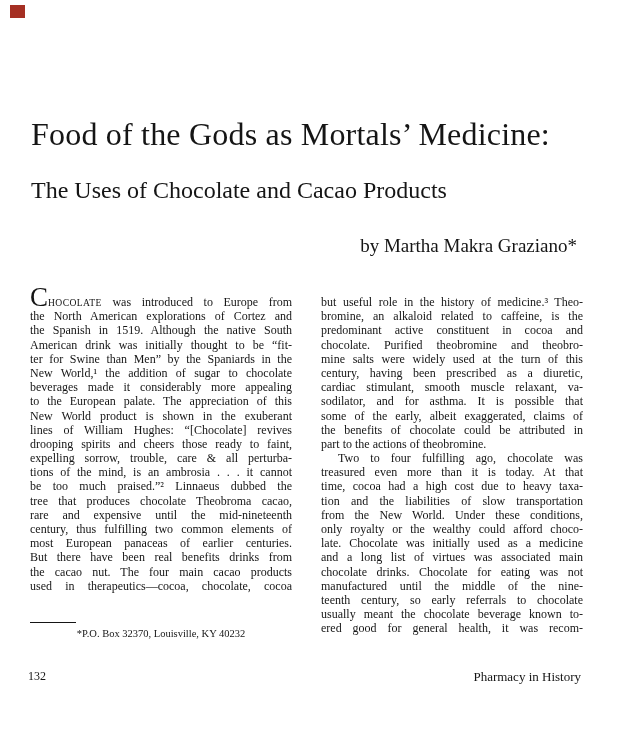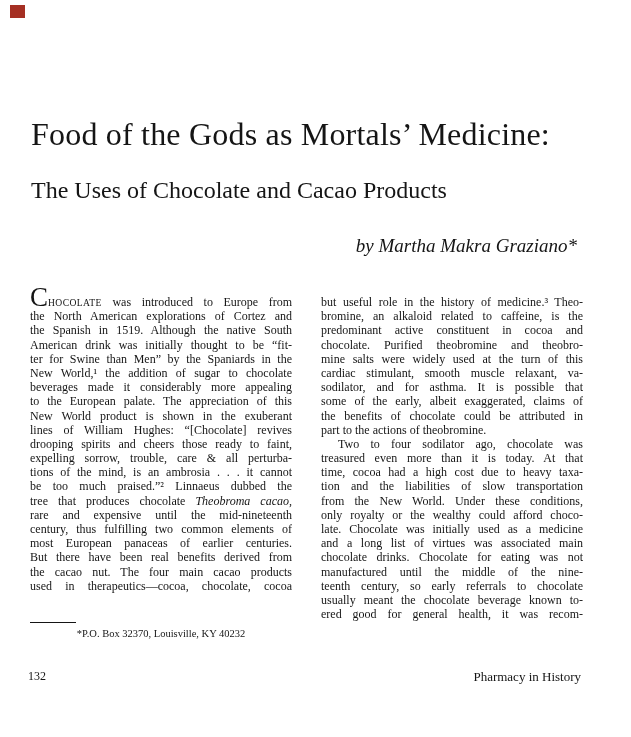--- a/index.html
+++ b/index.html
@@ -40,21 +40,20 @@
     width: 570px;
     font-size: 24px;
     line-height: 28px;
     white-space: nowrap;
   }
   .byline {
     position: absolute;
     right: 54px;
     top: 235px;
     font-size: 19px;
-    font-style: italic;
     white-space: nowrap;
   }
   .col {
     position: absolute;
     top: 295px;
     width: 262px;
     font-size: 12px;
     line-height: 14.2px;
   }
   .col-left  { left: 30px; }
@@ -68,21 +67,21 @@
   .bline.nj  { text-align-last: left; }
   .bline.ind { text-indent: 17px; }
   .cap {
     font-size: 27px;
     line-height: 0;
   }
   .sc {
     font-size: 9.6px;
     letter-spacing: 0.4px;
   }
-  .it { font-style: italic; }
+  .it { }
   .footnote-block {
     position: absolute;
     left: 30px;
     top: 622px;
     width: 262px;
   }
   .footnote-rule {
     width: 46px;
     height: 0;
     border-top: 1.4px solid #151515;
@@ -131,37 +130,38 @@
       <div class="bline"><span>New World product is shown in the exuberant</span></div>
       <div class="bline"><span>lines of William Hughes: “[Chocolate] revives</span></div>
       <div class="bline"><span>drooping spirits and cheers those ready to faint,</span></div>
       <div class="bline"><span>expelling sorrow, trouble, care &amp; all perturba-</span></div>
       <div class="bline"><span>tions of the mind, is an ambrosia . . . it cannot</span></div>
       <div class="bline"><span>be too much praised.”² Linnaeus dubbed the</span></div>
       <div class="bline"><span>tree that produces chocolate </span><span class="it">Theobroma cacao</span><span>,</span></div>
       <div class="bline"><span>rare and expensive until the mid-nineteenth</span></div>
       <div class="bline"><span>century, thus fulfilling two common elements of</span></div>
       <div class="bline"><span>most European panaceas of earlier centuries.</span></div>
-      <div class="bline"><span>But there have been real benefits derived from</span></div>
+      <div class="bline"><span>But there have been real benefits drinks from</span></div>
       <div class="bline"><span>the cacao nut. The four main cacao products</span></div>
       <div class="bline"><span>used in therapeutics—cocoa, chocolate, cocoa</span></div>
     </div>
 
   <div class="col col-right">
       <div class="bline"><span>but useful role in the history of medicine.³ Theo-</span></div>
       <div class="bline"><span>bromine, an alkaloid related to caffeine, is the</span></div>
       <div class="bline"><span>predominant active constituent in cocoa and</span></div>
       <div class="bline"><span>chocolate. Purified theobromine and theobro-</span></div>
       <div class="bline"><span>mine salts were widely used at the turn of this</span></div>
+      <div class="bline"><span>century, having been prescribed as a diuretic,</span></div>
       <div class="bline"><span>cardiac stimulant, smooth muscle relaxant, va-</span></div>
       <div class="bline"><span>sodilator, and for asthma. It is possible that</span></div>
       <div class="bline"><span>some of the early, albeit exaggerated, claims of</span></div>
       <div class="bline"><span>the benefits of chocolate could be attributed in</span></div>
       <div class="bline nj"><span>part to the actions of theobromine.</span></div>
-      <div class="bline ind"><span>Two to four sodilator ago, chocolate was</span></div>
+      <div class="bline ind"><span>Two to four fulfilling ago, chocolate was</span></div>
       <div class="bline"><span>treasured even more than it is today. At that</span></div>
       <div class="bline"><span>time, cocoa had a high cost due to heavy taxa-</span></div>
       <div class="bline"><span>tion and the liabilities of slow transportation</span></div>
       <div class="bline"><span>from the New World. Under these conditions,</span></div>
       <div class="bline"><span>only royalty or the wealthy could afford choco-</span></div>
       <div class="bline"><span>late. Chocolate was initially used as a medicine</span></div>
       <div class="bline"><span>and a long list of virtues was associated main</span></div>
       <div class="bline"><span>chocolate drinks. Chocolate for eating was not</span></div>
       <div class="bline"><span>manufactured until the middle of the nine-</span></div>
       <div class="bline"><span>teenth century, so early referrals to chocolate</span></div>

